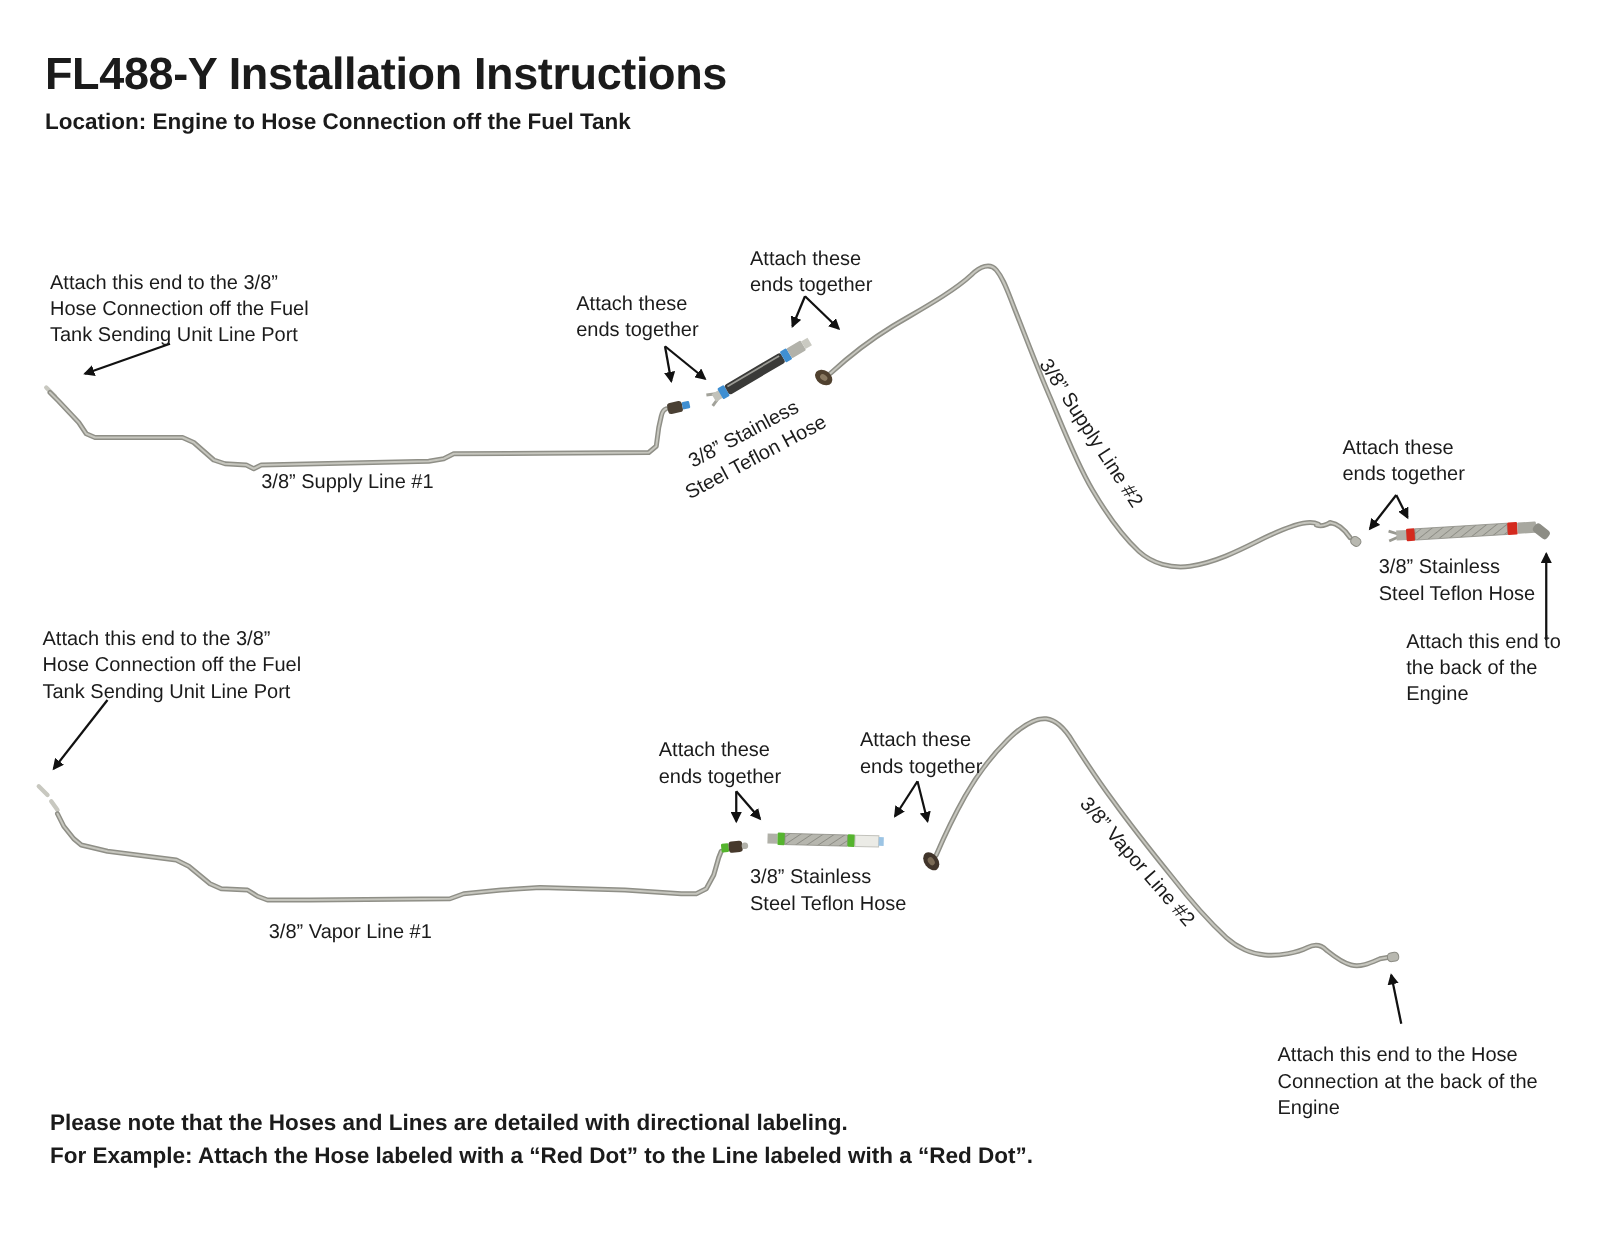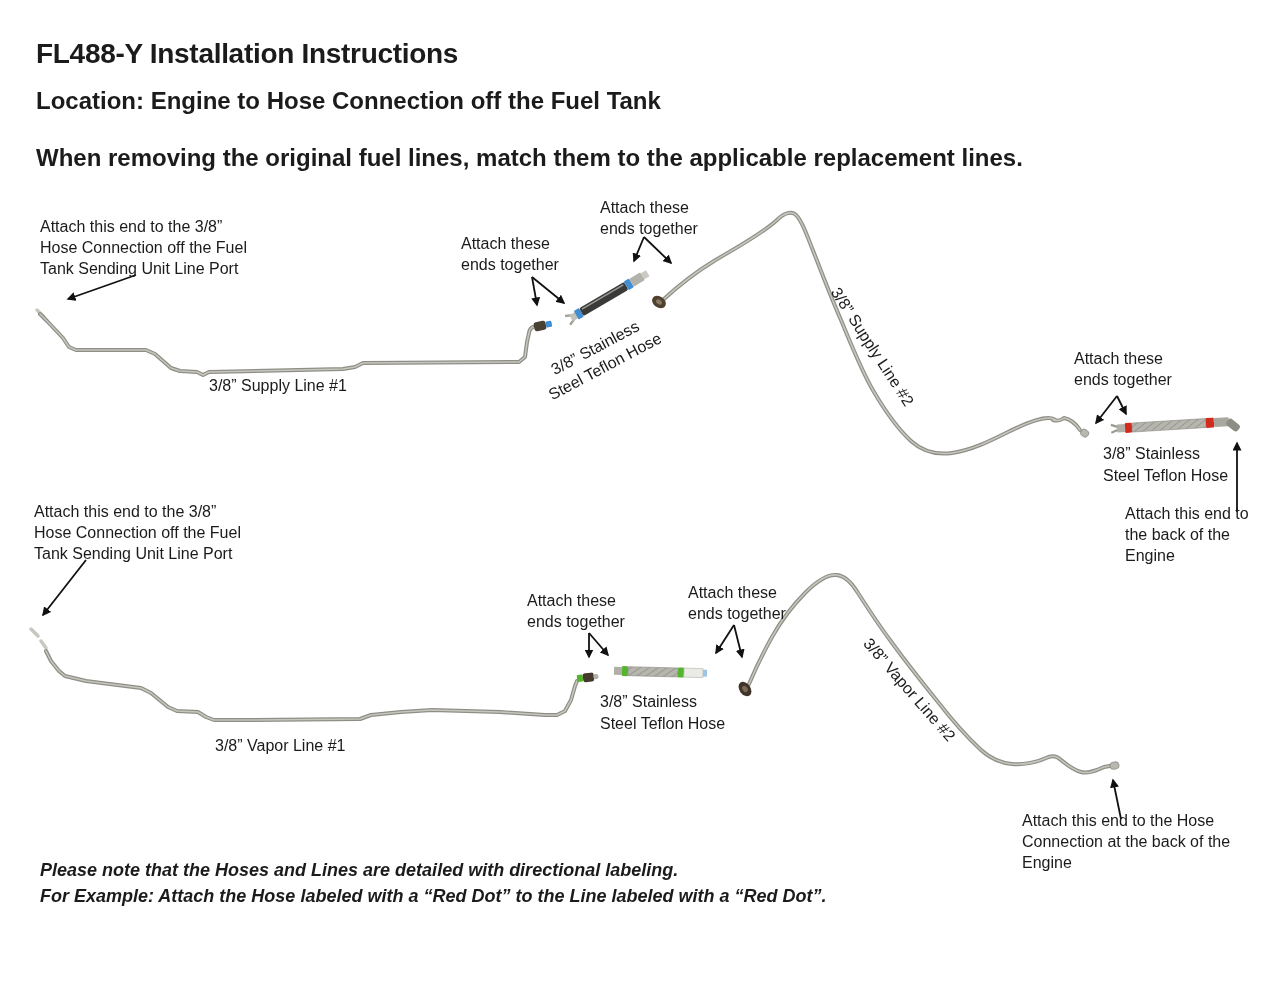--- a/index.html
+++ b/index.html
@@ -1,38 +1,37 @@
 <!DOCTYPE html>
 <html style="--band-blue: #3f8fd2; --band-green: #55b42e; --dot-red: #d42a1e; --metal: #8f8f87; --text: #1b1b1b;"><head>
 <meta charset="utf-8">
 <style>
   html,body{margin:0;padding:0;background:#fff;}
   .page{position:relative;width:1280px;height:989px;background:#ffffff;overflow:hidden;
         font-family:"Liberation Sans",sans-serif;color:#1b1b1b;}
   .abs{position:absolute;}
-  .h-title{font-size:28px;font-weight:bold;letter-spacing:-0.3px;}
-  .h-sub{font-size:24px;font-weight:bold;}
+  .h-title{font-size:36px;font-weight:bold;letter-spacing:-0.3px;}
+  .h-sub{font-size:18px;font-weight:bold;}
   .ann{position:absolute;font-size:16px;line-height:21px;white-space:pre-line;}
   .lbl{position:absolute;font-size:16px;white-space:pre-line;text-align:right;}
   .rot{transform-origin:50% 50%;text-align:center;}
   .footer-note{position:absolute;font-size:18px;font-weight:bold;line-height:26px;white-space:pre-line;}
   svg{position:absolute;left:0;top:0;}
   .tube{fill:none;stroke:#8f8f87;stroke-width:4;stroke-linecap:round;stroke-linejoin:round;}
   .tube-hi{fill:none;stroke:#c6c6be;stroke-width:1.6;stroke-linecap:round;stroke-linejoin:round;}
   .tube-tip{fill:none;stroke:#c8c8c0;stroke-width:3.5;stroke-linecap:round;}
   .arrow{stroke:#111;stroke-width:1.8;fill:none;}
 </style>
 </head>
 <body>
 
 <div class="page">
 
   <div class="abs h-title" style="left:36px;top:38px;">FL488-Y Installation Instructions</div>
   <div class="abs h-sub" style="left:36px;top:87px;">Location: Engine to Hose Connection off the Fuel Tank</div>
-  <div class="abs h-sub" style="left:36px;top:144px;">When removing the original fuel lines, match them to the applicable replacement lines.</div>
 
   <svg width="1280" height="989" viewBox="0 0 1280 989">
     <defs>
       <marker id="ah" markerWidth="10" markerHeight="9" refX="7.5" refY="4.5" orient="auto" markerUnits="userSpaceOnUse">
         <path d="M0,0 L9,4.5 L0,9 z" fill="#111"></path>
       </marker>
       <pattern id="braid" width="5" height="10" patternUnits="userSpaceOnUse" patternTransform="rotate(55)">
         <rect width="5" height="10" fill="#b6b6ae"></rect>
         <line x1="0" y1="0" x2="0" y2="10" stroke="#8c8c84" stroke-width="1.4"></line>
       </pattern>
@@ -160,20 +159,20 @@
 Hose Connection off the Fuel
 Tank Sending Unit Line Port</div>
   <div class="lbl" style="left:215px;top:737px;">3/8” Vapor Line #1</div>
   <div class="ann" style="left:527px;top:590px;">Attach these
 ends together</div>
   <div class="ann" style="left:688px;top:582px;">Attach these
 ends together</div>
   <div class="ann" style="left:600px;top:691px;line-height:22px;">3/8” Stainless
 Steel Teflon Hose</div>
   <div class="lbl rot" style="left:824px;top:681px;width:170px;transform:rotate(49deg);">3/8” Vapor Line #2</div>
-  <div class="ann" style="left:1022px;top:810px;">Attach this end to the Hose
+  <div class="ann" style="left:1022px;top:834px;">Attach this end to the Hose
 Connection at the back of the
 Engine</div>
 
-  <div class="footer-note" style="left:40px;top:857px;font-style:italic;">Please note that the Hoses and Lines are detailed with directional labeling.
+  <div class="footer-note" style="left:40px;top:885px;">Please note that the Hoses and Lines are detailed with directional labeling.
 For Example: Attach the Hose labeled with a “Red Dot” to the Line labeled with a “Red Dot”.</div>
 
 </div>
 
 </body></html>

